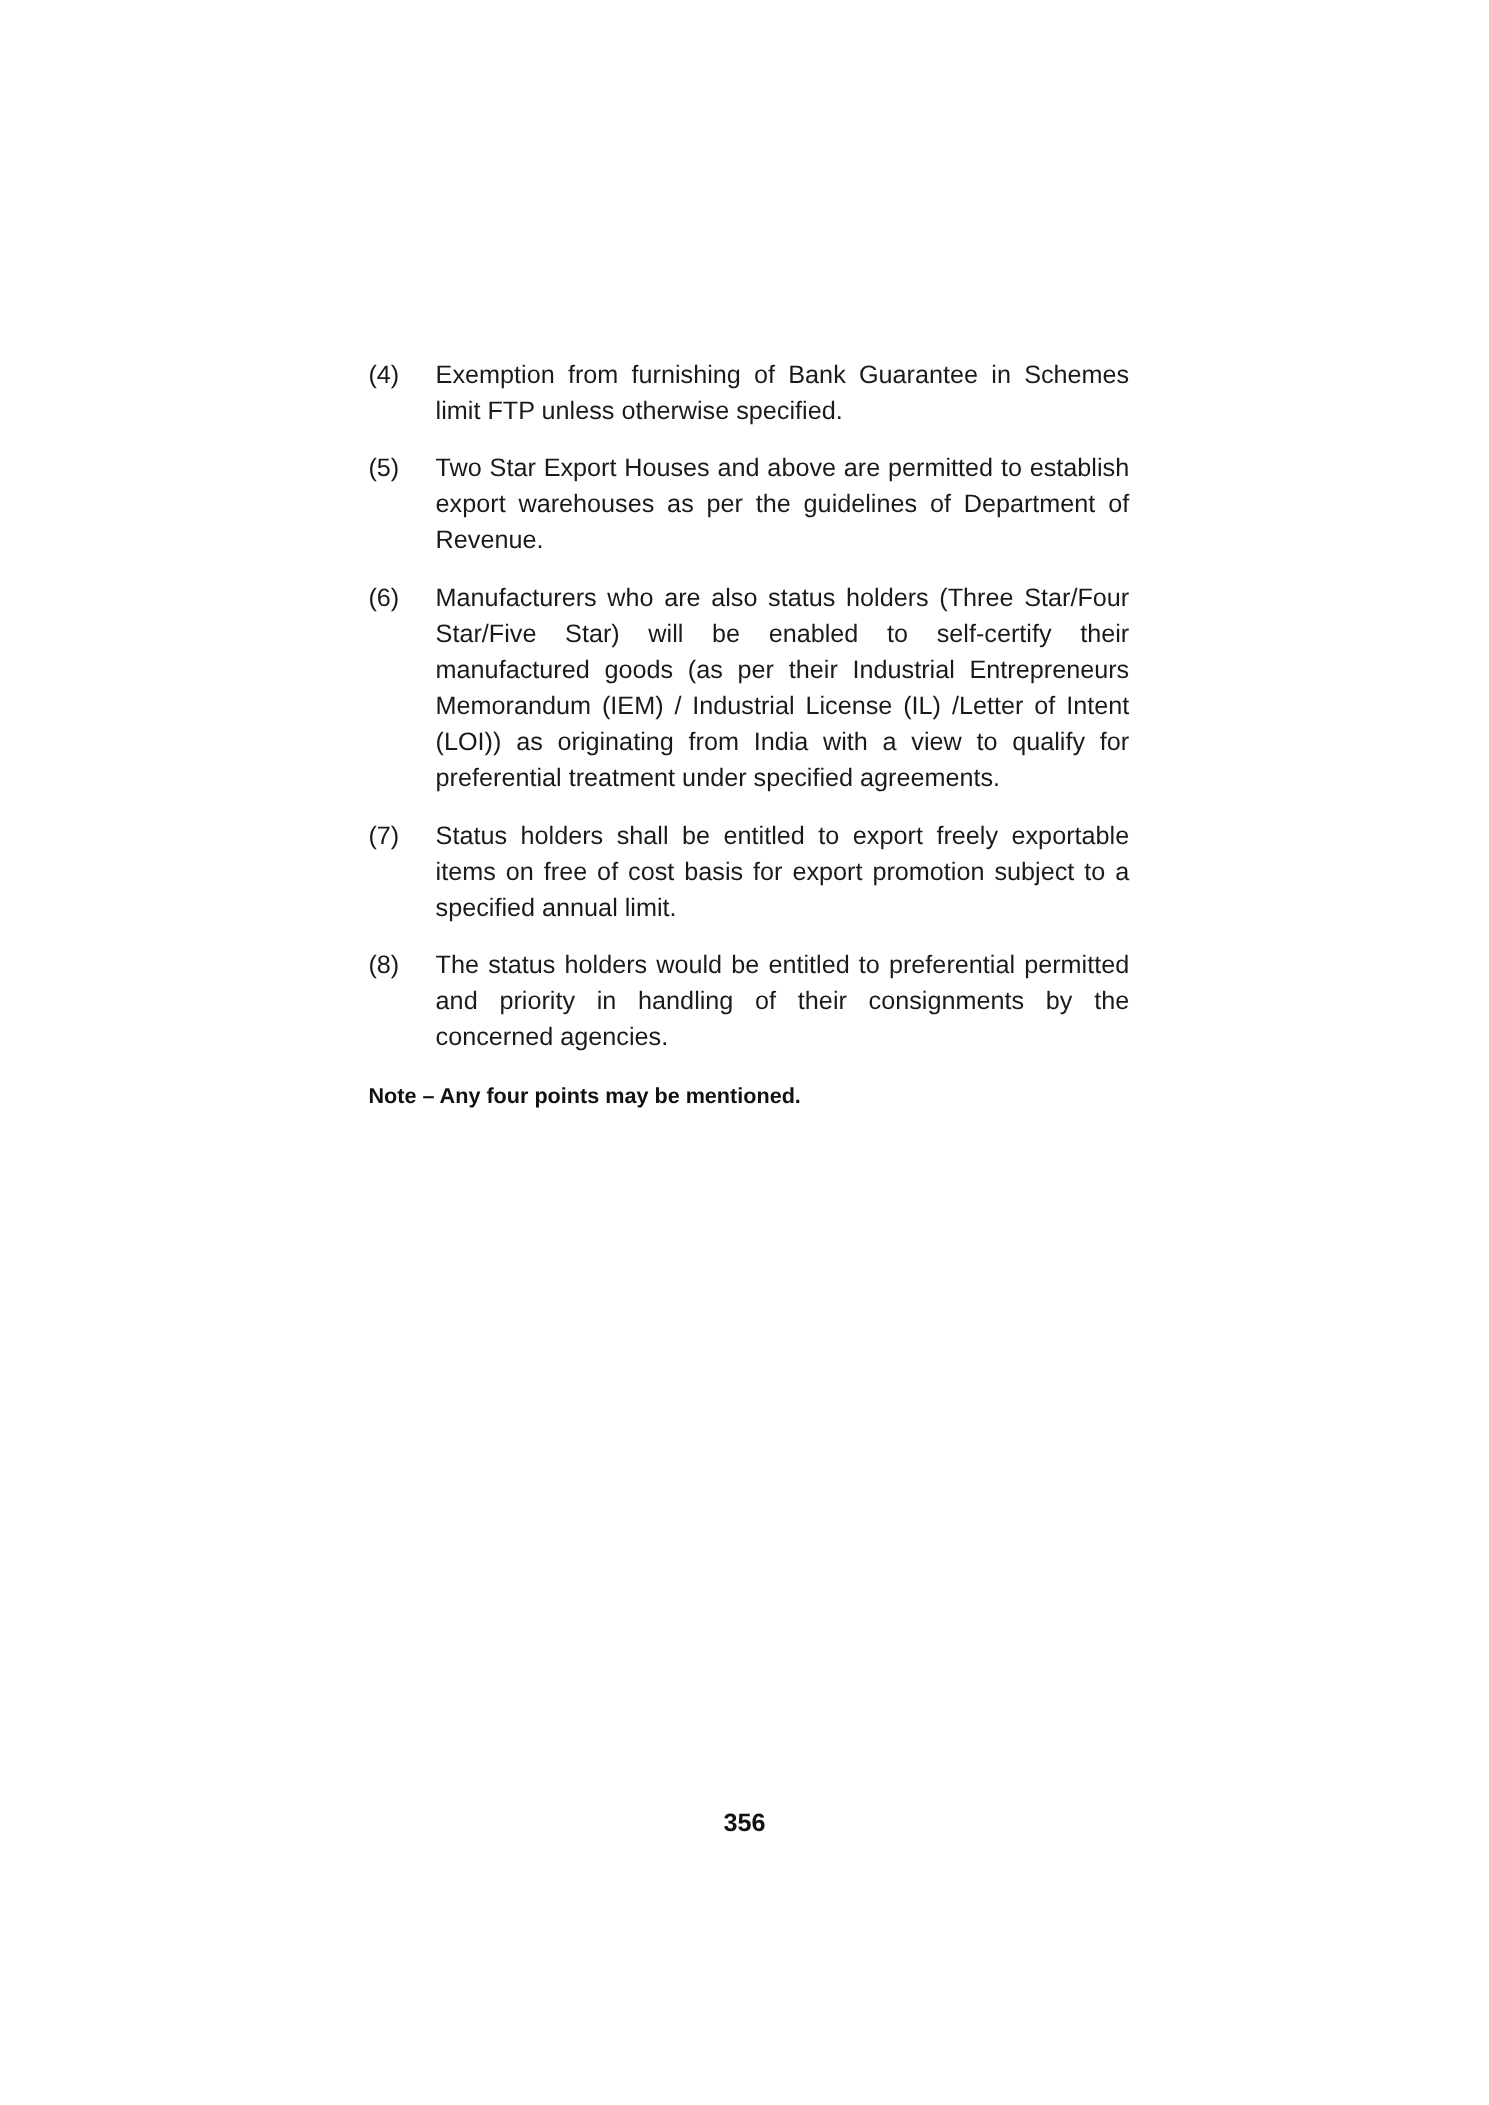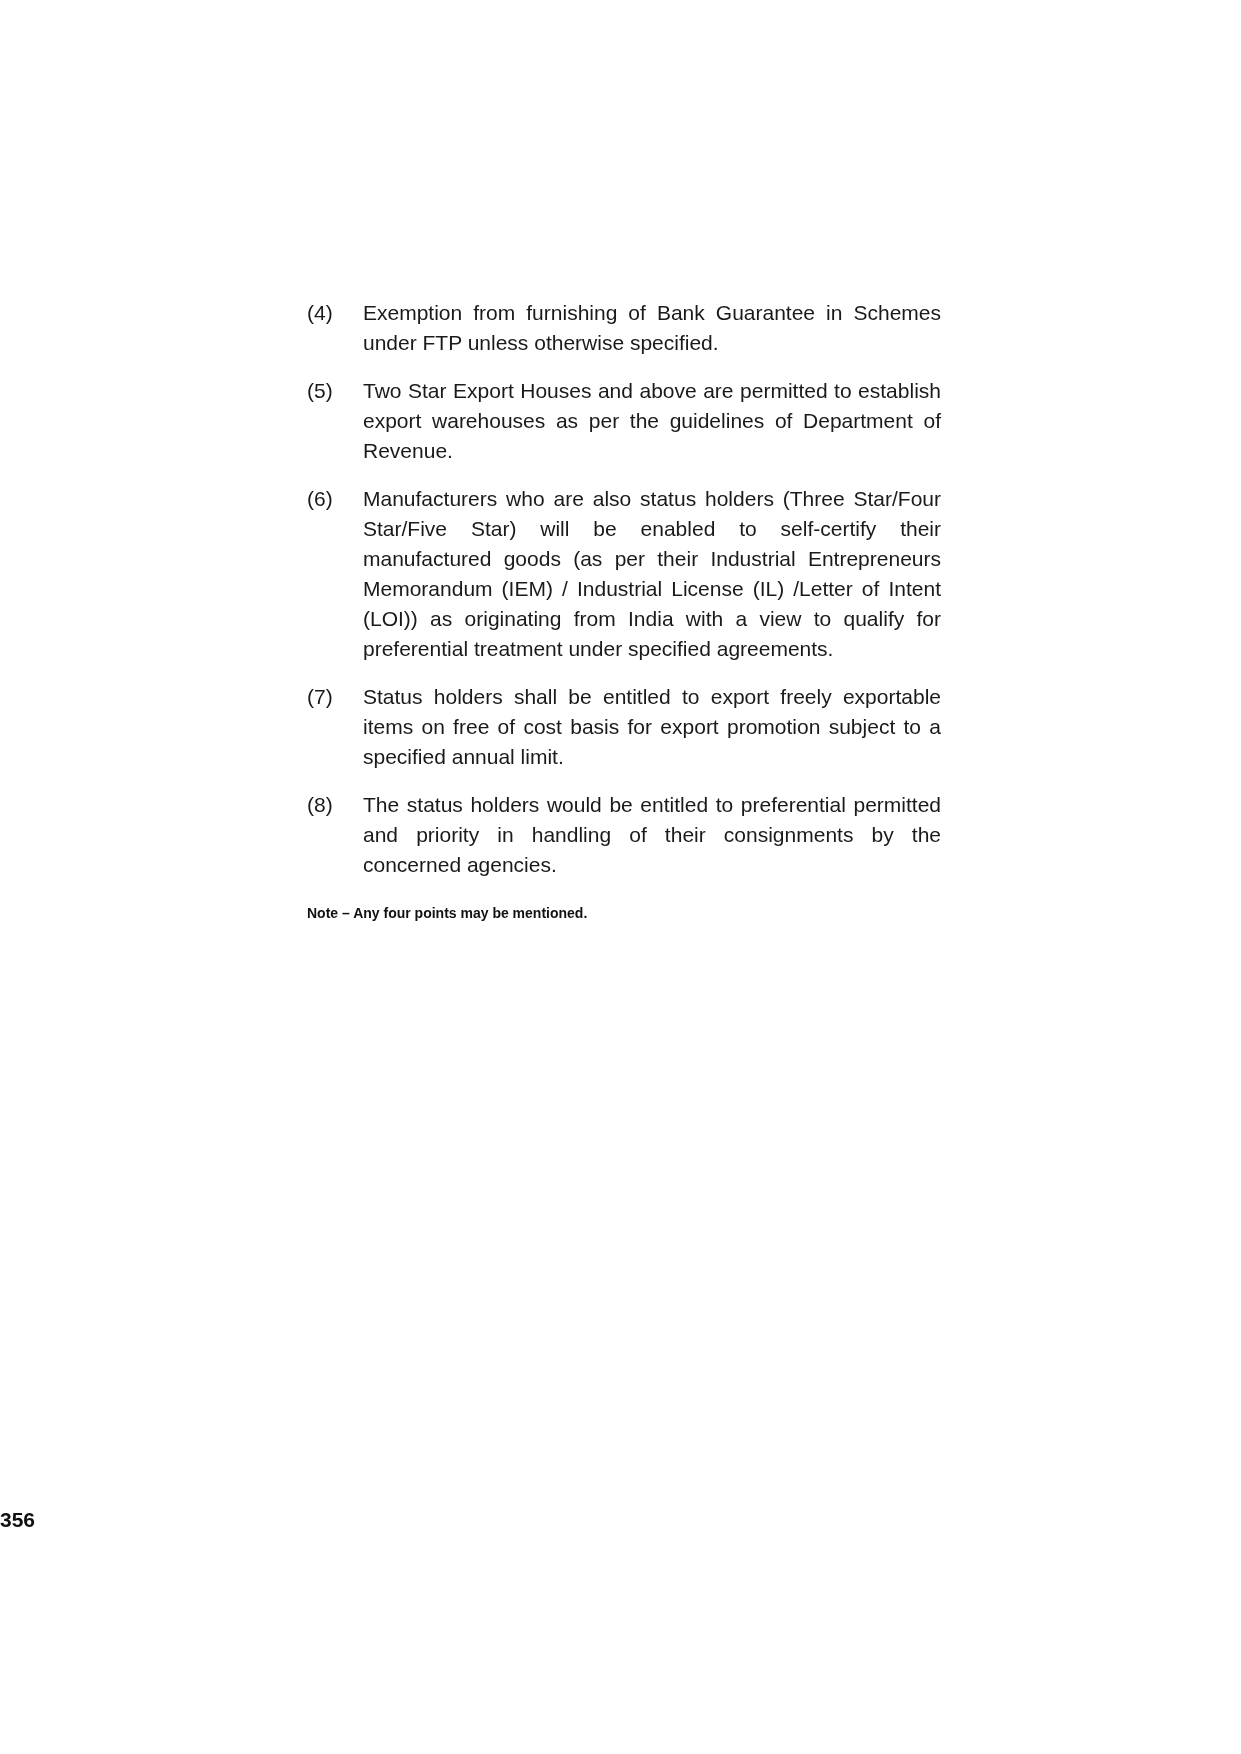--- a/index.html
+++ b/index.html
@@ -36,49 +36,49 @@
   }
   .list-item .item-text {
     flex: 1 1 auto;
     display: block;
     width: 578px;
     text-align: justify;
     text-justify: inter-word;
   }
   .note {
     margin-top: 15px;
-    font-size: 14px;
+    font-size: 18px;
     line-height: 30px;
     font-weight: bold;
     color: #111111;
   }
   .page-number {
     position: absolute;
     top: 1505px;
     left: 0;
     width: 100%;
-    text-align: left;
+    text-align: center;
     font-size: 21px;
     line-height: 30px;
     font-weight: bold;
     color: #111111;
   }
 </style>
 </head>
 <body>
 
 <div class="page">
 
   <div class="text-block">
 
     <div class="list">
 
         <div class="list-item">
           <span class="marker">(4)</span>
-          <span class="item-text">Exemption from furnishing of Bank Guarantee in Schemes under FTP unless otherwise specified.</span>
+          <span class="item-text">Exemption from furnishing of Bank Guarantee in Schemes limit FTP unless otherwise specified.</span>
         </div>
 
         <div class="list-item">
           <span class="marker">(5)</span>
           <span class="item-text">Two Star Export Houses and above are permitted to establish export warehouses as per the guidelines of Department of Revenue.</span>
         </div>
 
         <div class="list-item">
           <span class="marker">(6)</span>
           <span class="item-text">Manufacturers who are also status holders (Three Star/Four Star/Five Star) will be enabled to self-certify their manufactured goods (as per their Industrial Entrepreneurs Memorandum (IEM) / Industrial License (IL) /Letter of Intent (LOI)) as originating from India with a view to qualify for preferential treatment under specified agreements.</span>

